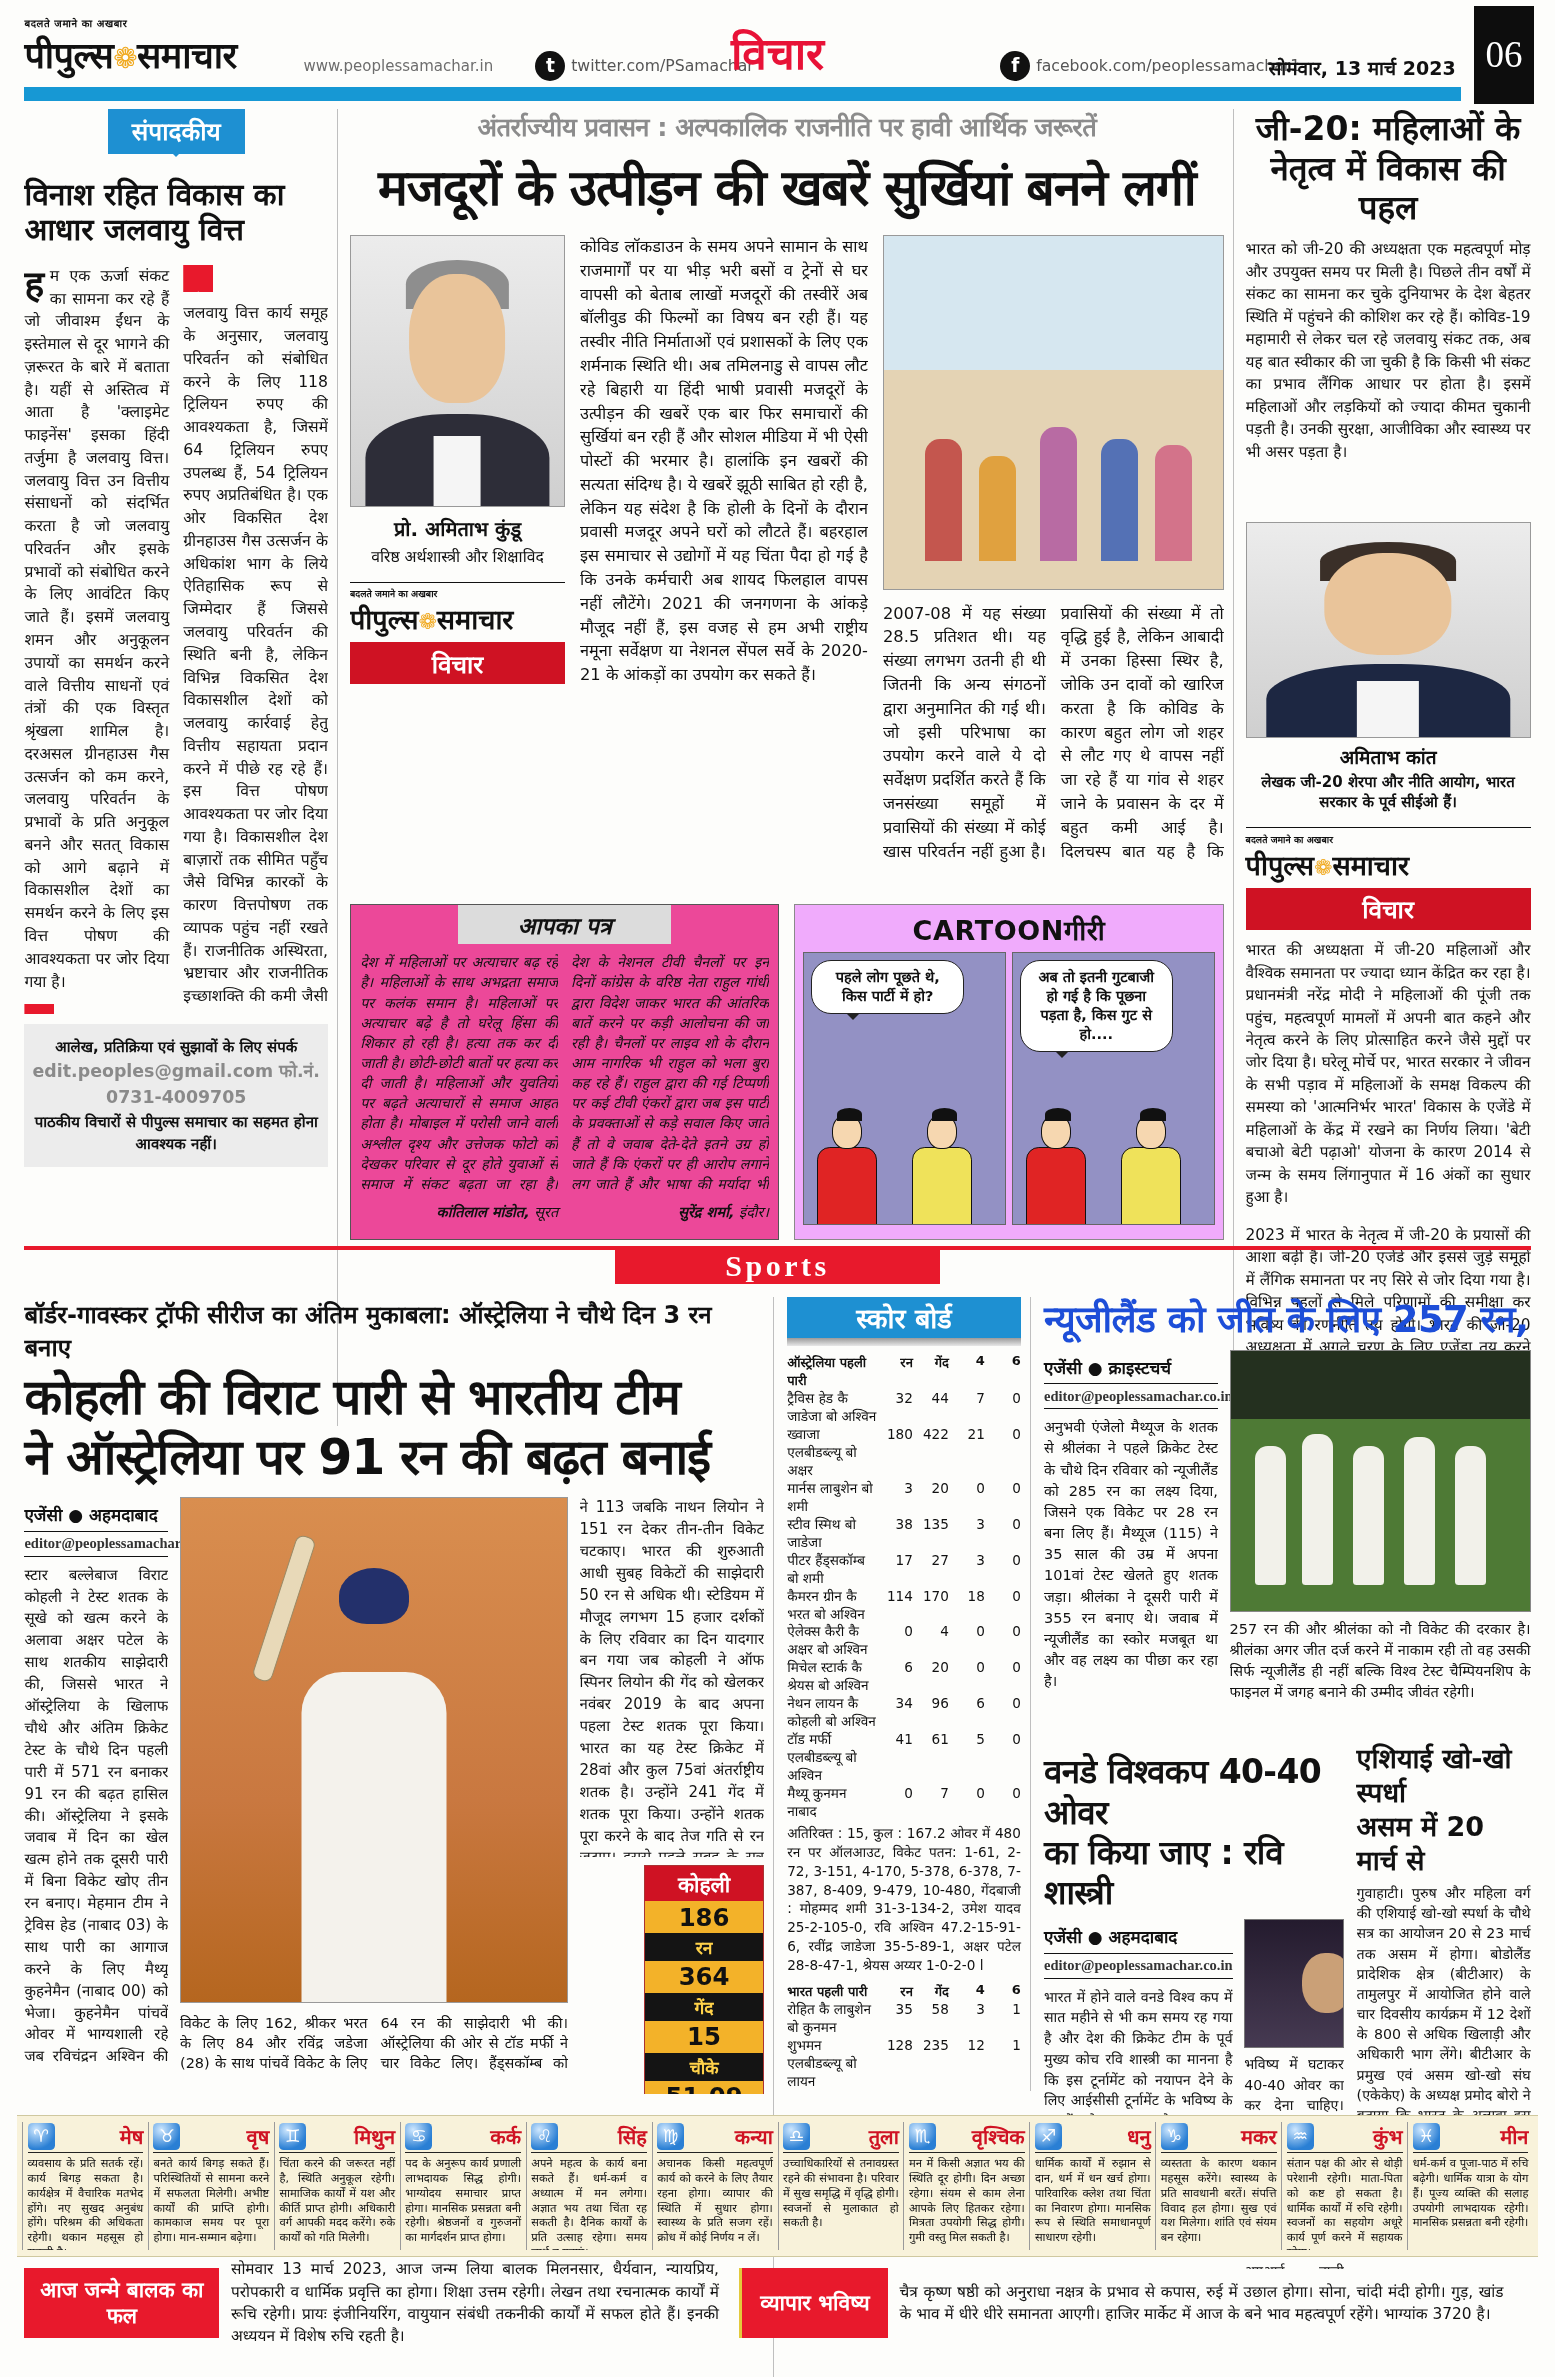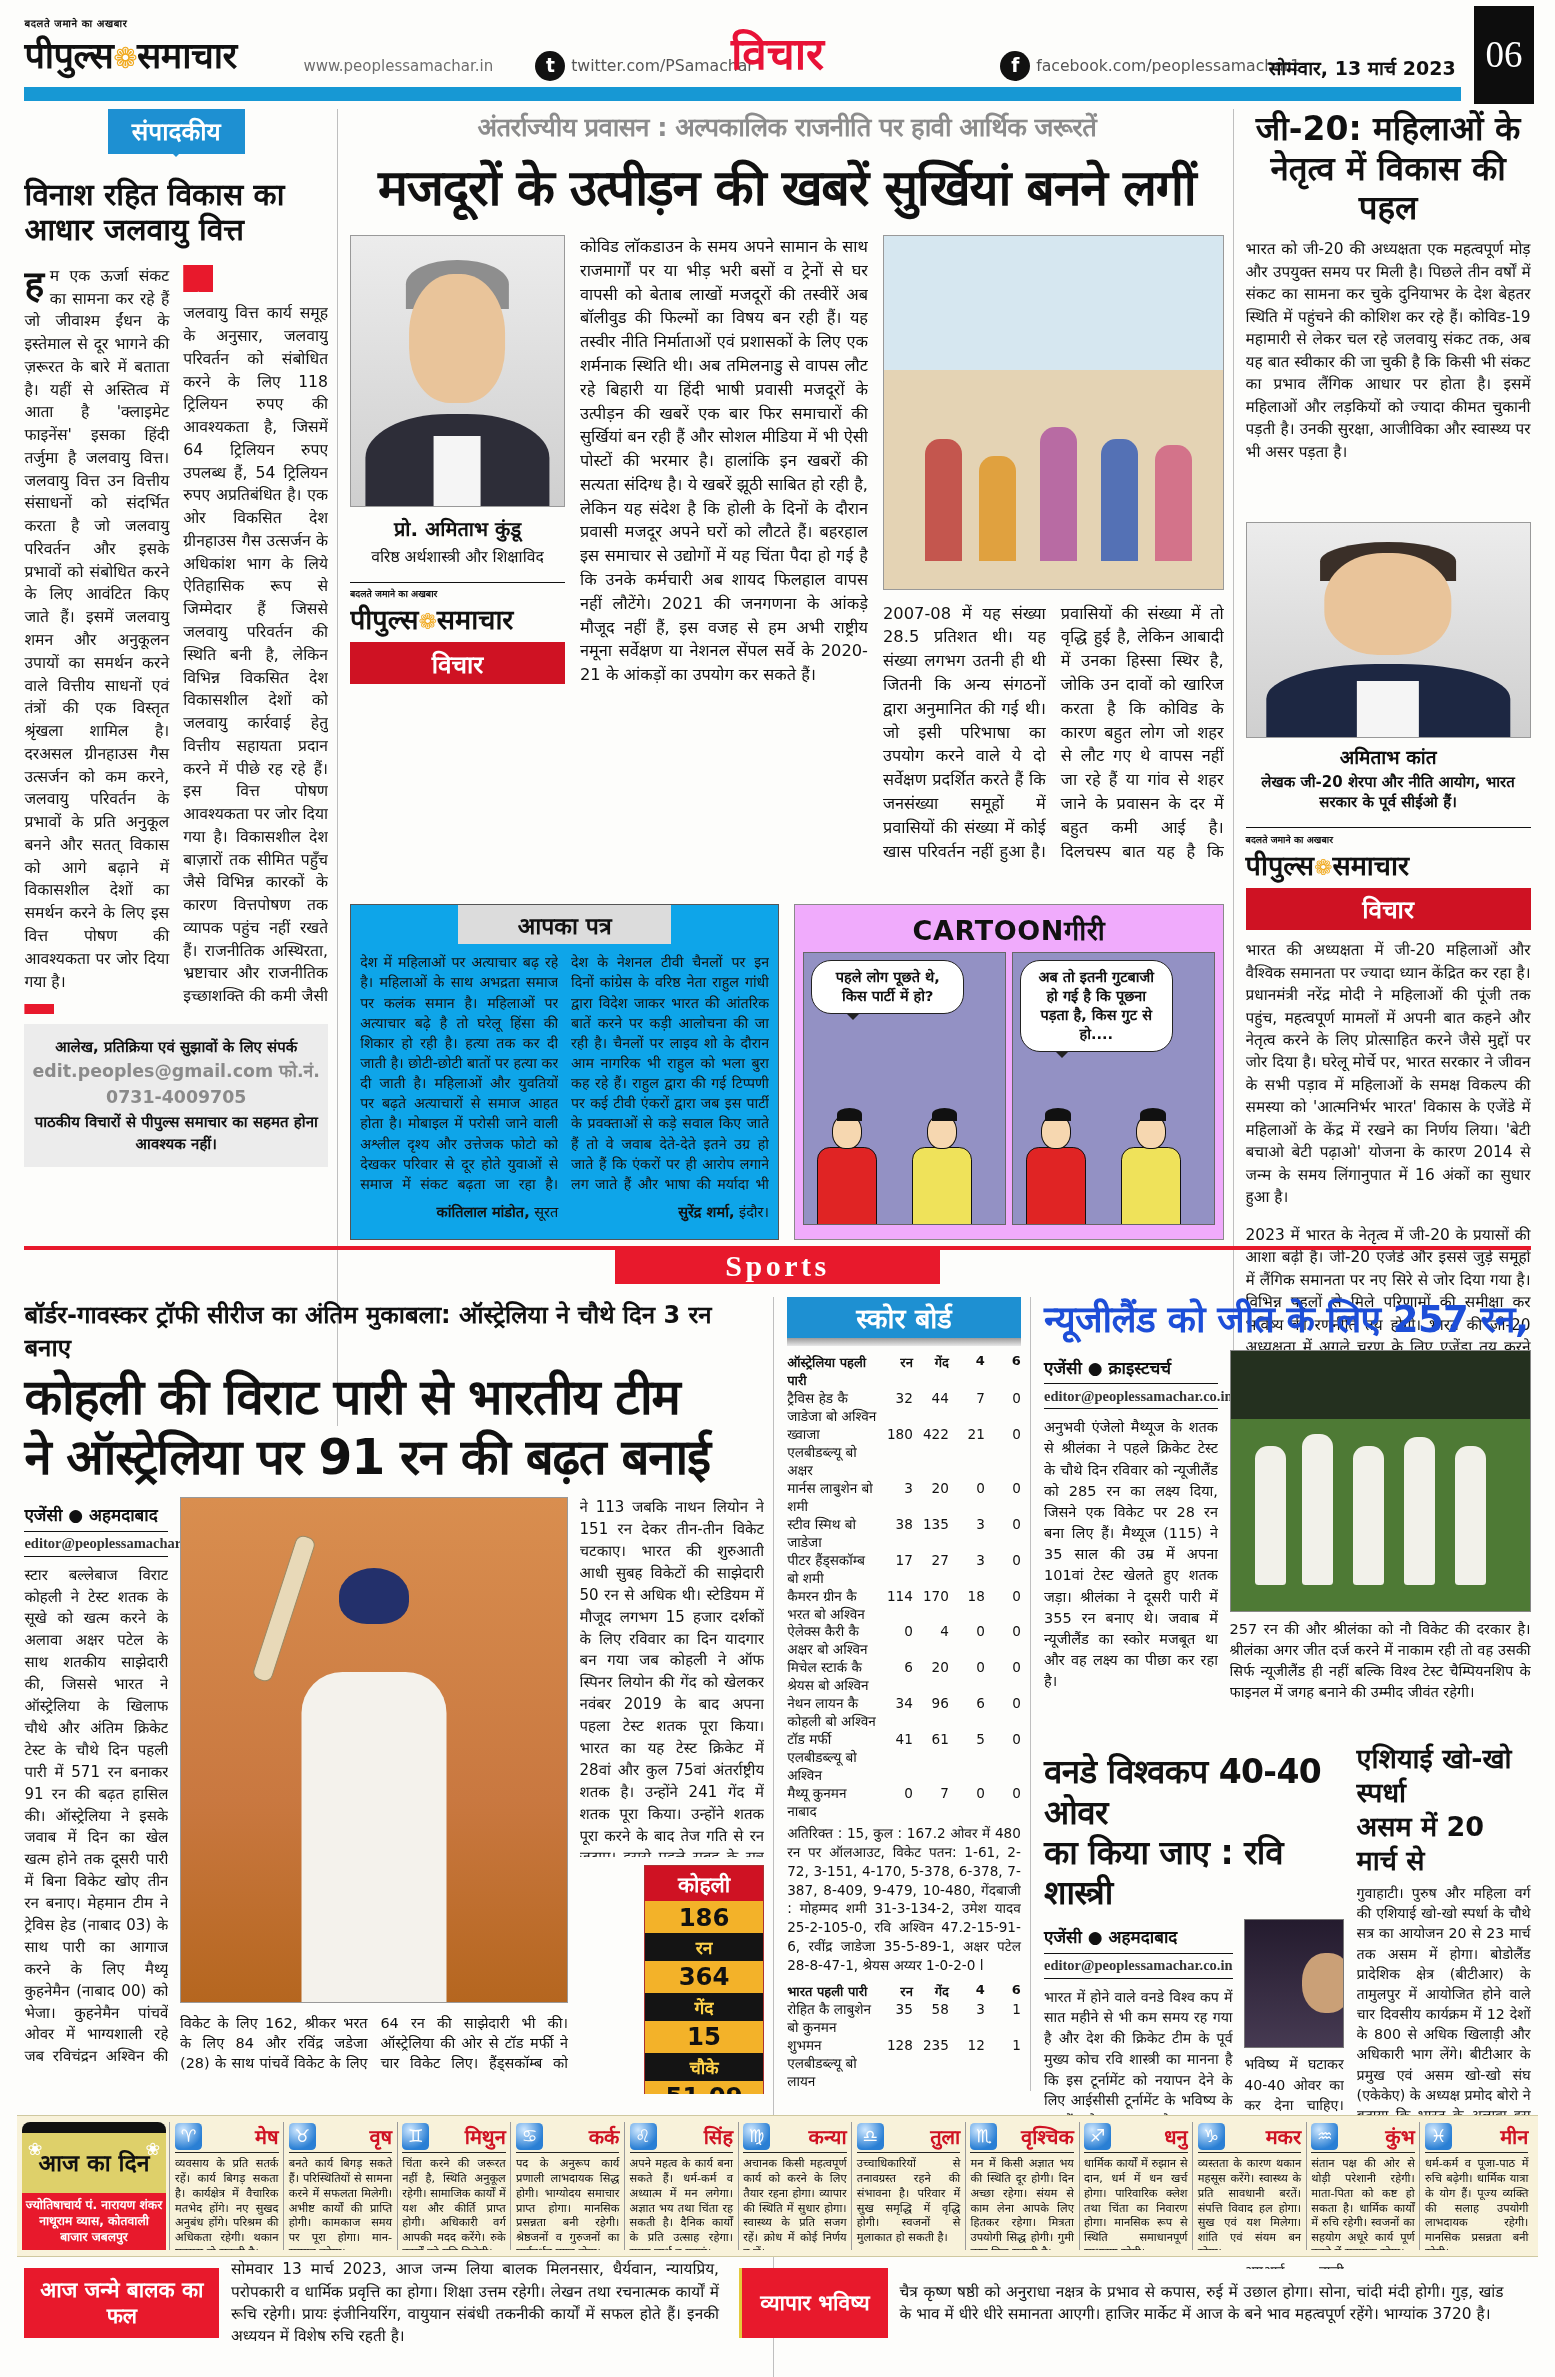--- a/index.html
+++ b/index.html
@@ -73,21 +73,21 @@
   .brand-name .logo-flower { font-size:22px; }
   .brand-red { margin-top:4.6px; background:#cf1223; color:#fff; text-align:center;
     font-size:24.4px; font-weight:900; padding:4.6px 0; }
   .body-text { font-size:16.3px; line-height:1.46; text-align:justify; overflow:hidden; }
   .migrant-photo { position:relative; height:355px; border:0.6px solid #999; overflow:hidden;
     background:linear-gradient(#d6e7f0 0 38%, #e4d3b4 38% 100%); }
   .m-fig { position:absolute; bottom:8%; width:37px; height:122px; border-radius:15px 15px 0 0; }
   .under-photo { margin-top:11.6px; column-count:2; column-gap:15px; height:279px; }
 
   .ma-row2 { margin-top:14px; display:grid; grid-template-columns:1fr 1fr; gap:15px; height:336px; }
-  .letters-box { border:1.2px solid #555; padding:0 9.3px 7px; overflow:hidden; background:#0ea5e9; }
+  .letters-box { border:1.2px solid #555; padding:0 9.3px 7px; overflow:hidden; background:#ec4899;font-style:italic; }
   .letters-title { width:52%; margin:0 auto; background:#dcdcdc; text-align:center;
     font-size:23px; font-weight:900; padding:3.5px 0; }
   .letters-cols { margin-top:8.1px; display:grid; grid-template-columns:1fr 1fr; gap:12.8px; }
   .letter-text { font-size:14.2px; line-height:1.42; text-align:justify; height:244px; overflow:hidden; }
   .letter-author { text-align:right; font-size:14.5px; font-weight:900; margin-top:4.6px; }
   .letter-author span { font-weight:400; }
 
   .cartoon-box { border:1.7px solid #8a8a8a; background:#f0abfc; padding:5.8px 8.1px; position:relative; overflow:hidden; }
   .cartoon-title { text-align:center; font-size:27px; font-weight:900; letter-spacing:0.6px; }
   .cartoon-panels { display:grid; grid-template-columns:1fr 1fr; gap:5.8px; height:273px; margin-top:4.6px; }
@@ -568,25 +568,20 @@
               <div>असम में 20 मार्च से</div>
             </div>
             <div class="kk-body">गुवाहाटी। पुरुष और महिला वर्ग की एशियाई खो-खो स्पर्धा के चौथे सत्र का आयोजन 20 से 23 मार्च तक असम में होगा। बोडोलैंड प्रादेशिक क्षेत्र (बीटीआर) के तामुलपुर में आयोजित होने वाले चार दिवसीय कार्यक्रम में 12 देशों के 800 से अधिक खिलाड़ी और अधिकारी भाग लेंगे। बीटीआर के प्रमुख एवं असम खो-खो संघ (एकेकेए) के अध्यक्ष प्रमोद बोरो ने बताया कि भारत के अलावा इस प्रतियोगिता में बांग्लादेश, भूटान, इंडोनेशिया, ईरान, इराक, मलेशिया, नेपाल, पाकिस्तान, सिंगापुर, दक्षिण कोरिया और श्रीलंका की टीमें भाग लेंगी।</div>
           </div>
         </div>
       </div>
     </div>
   </div>
 
   <div class="horoscope">
-    <div class="today">
-      <div class="today-cap"></div>
-      <div class="today-body">आज का दिन</div>
-      <div class="astro">ज्योतिषाचार्य पं. नारायण शंकर नाथूराम व्यास, कोतवाली बाजार जबलपुर</div>
-    </div>
     <div class="signs">
 
         <div class="sign">
           <div class="sign-head">
             <div class="sign-icon">♈</div>
             <div class="sign-name">मेष</div>
           </div>
           <div class="sign-text">व्यवसाय के प्रति सतर्क रहें। कार्य बिगड़ सकता है। कार्यक्षेत्र में वैचारिक मतभेद होंगे। नए सुखद अनुबंध होंगे। परिश्रम की अधिकता रहेगी। थकान महसूस हो सकती है।</div>
         </div>
 

